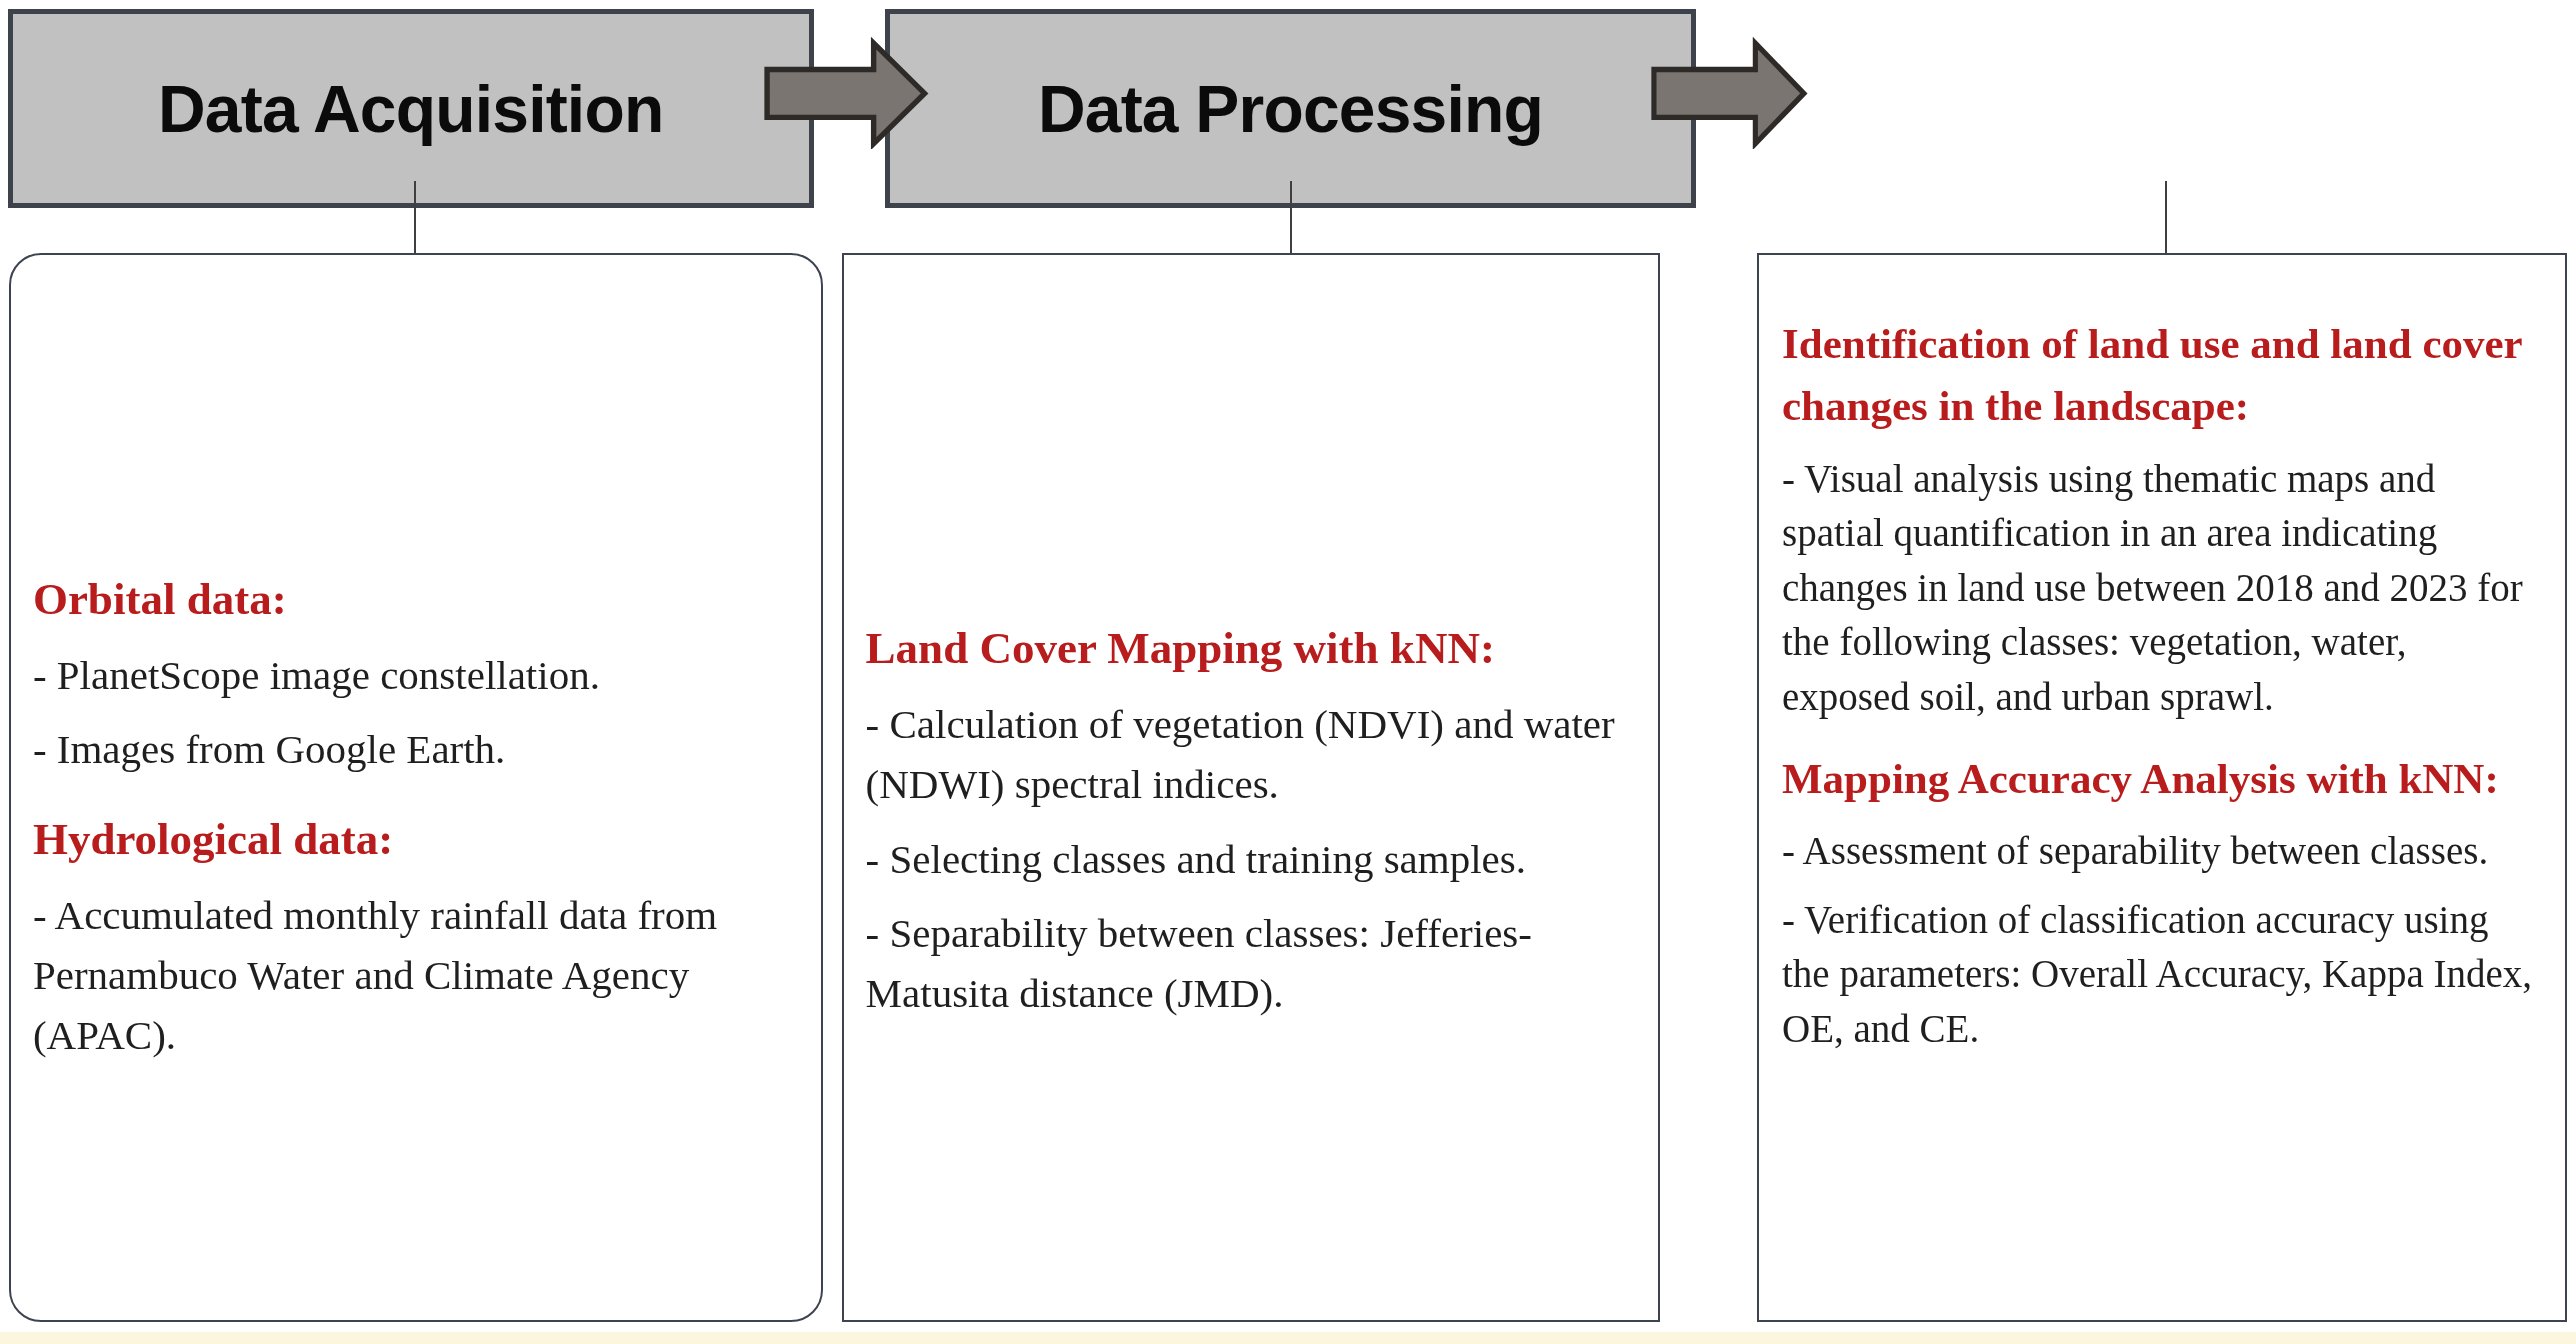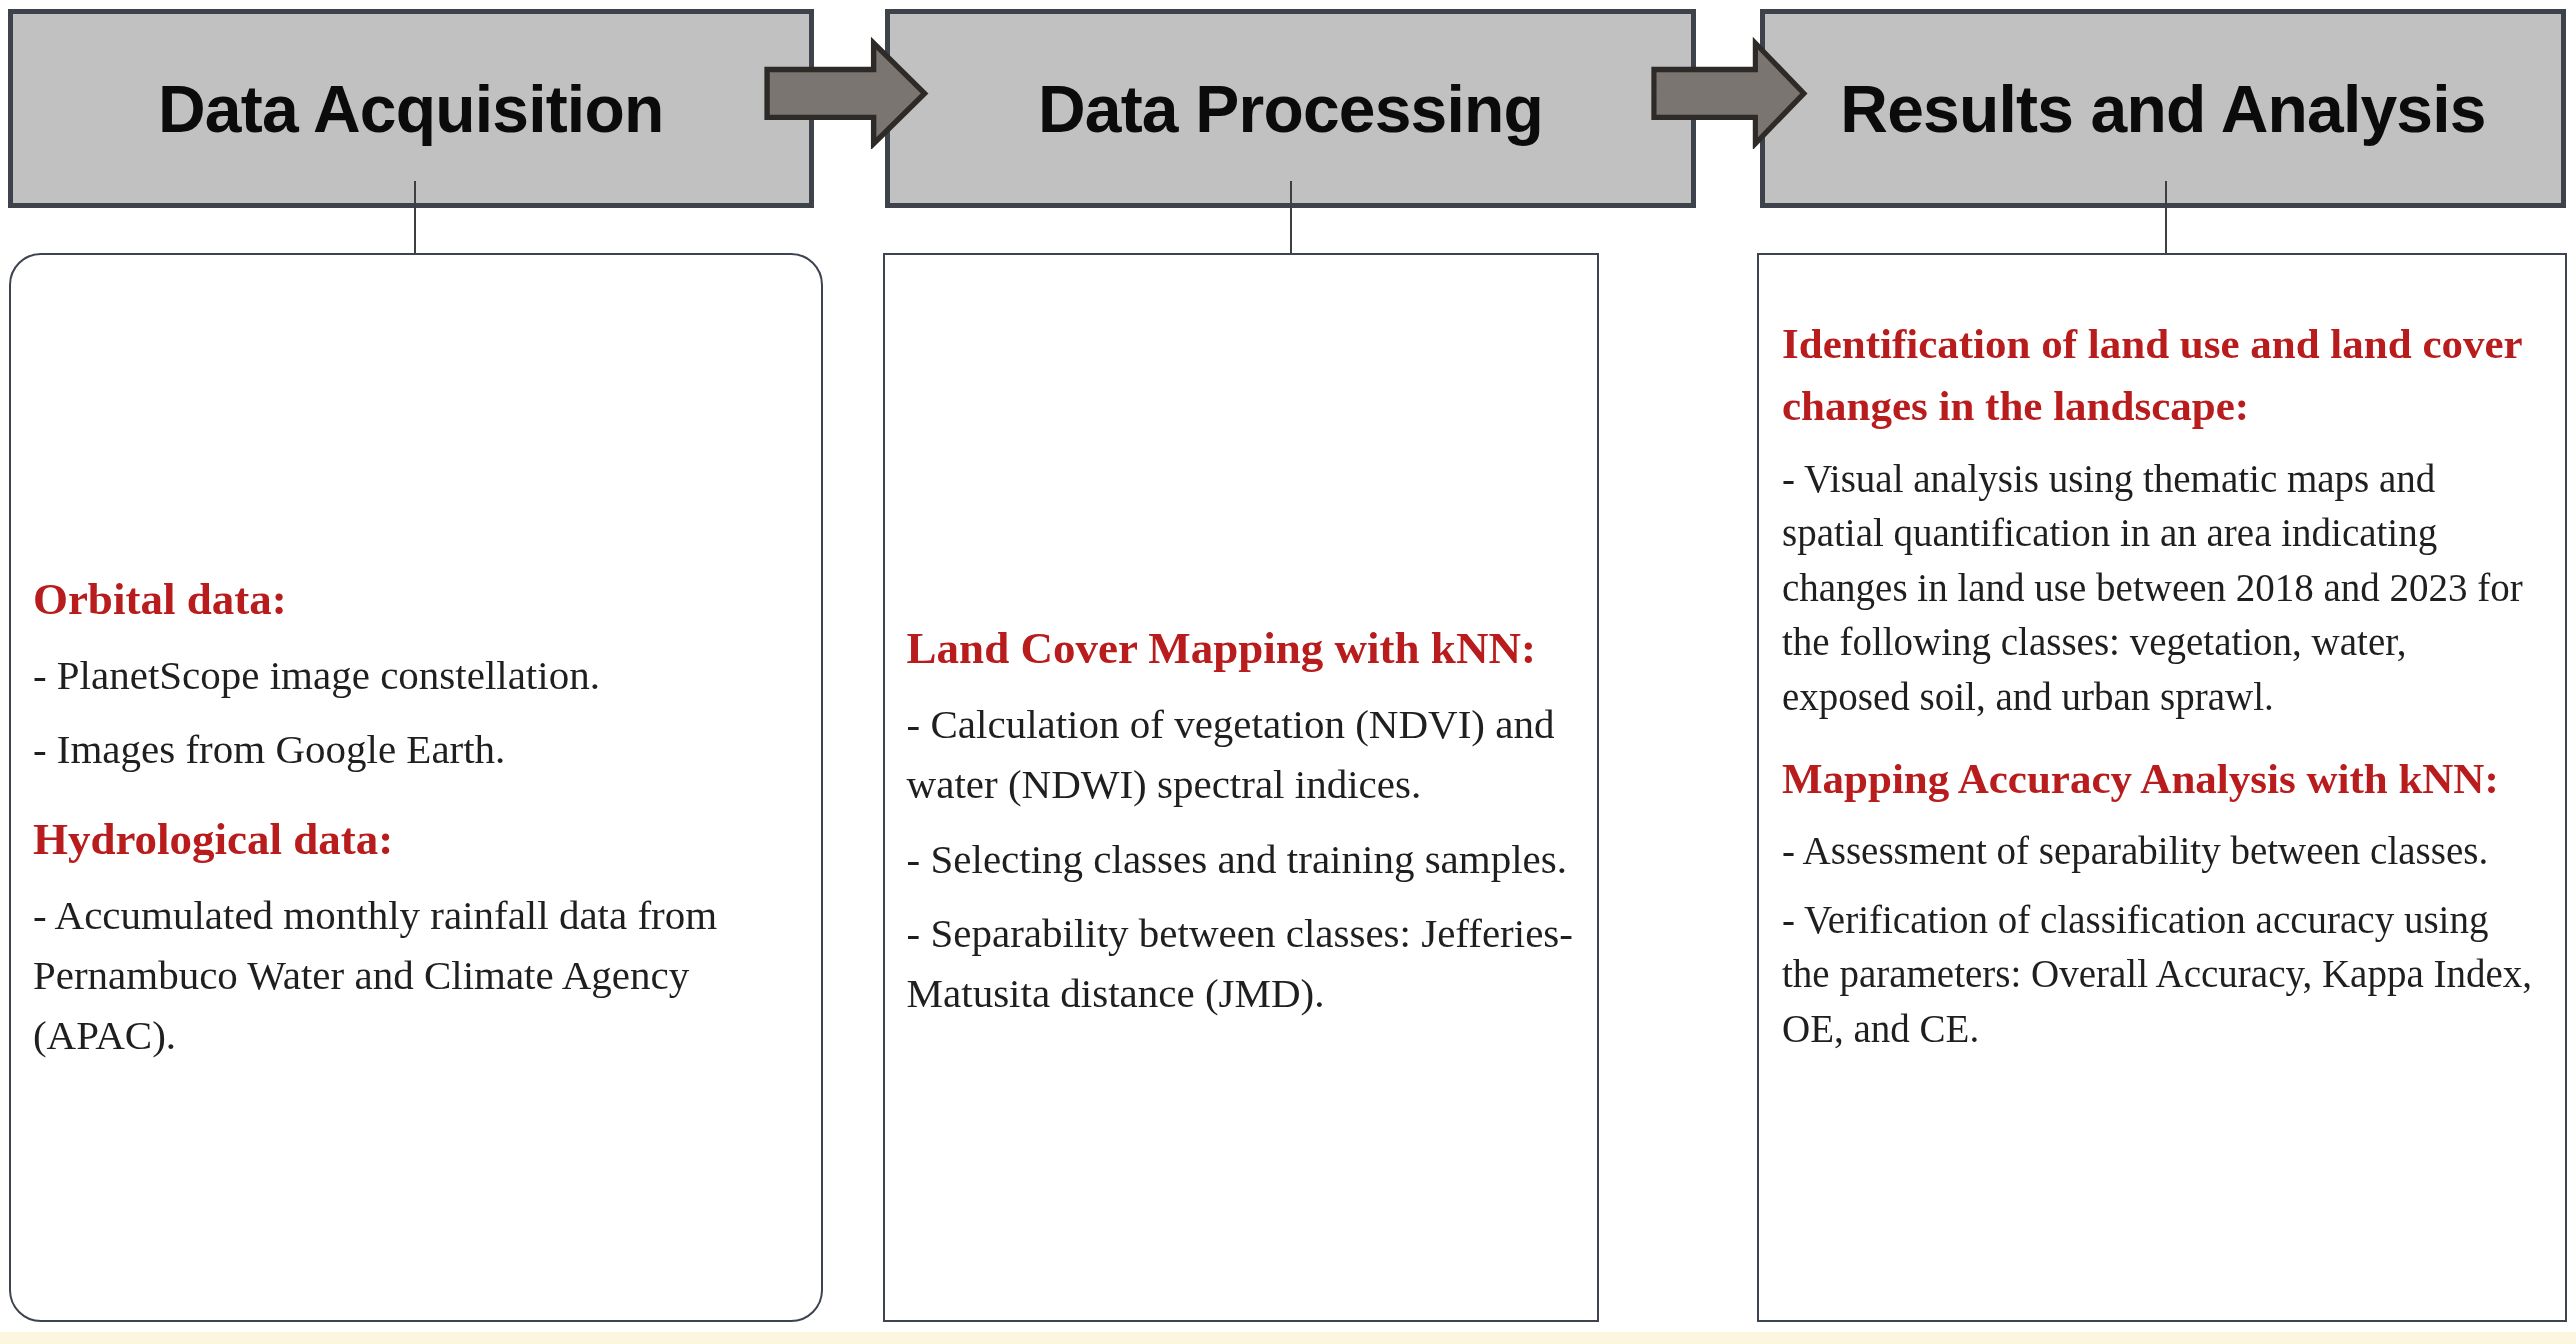--- a/index.html
+++ b/index.html
@@ -39,21 +39,21 @@
   
   .box{
     position:absolute;top:253px;height:1069px;
     background:#ffffff;
     border:2.3px solid var(--content-border,#3d4351);
     box-sizing:border-box;
     color:var(--text,#1f1f1f);
     overflow:hidden;
   }
   .box1{left:9.3px;width:814px;padding:297px 26px 0 21.6px;border-radius:32px;}
-  .box2{left:883px;width:716px;padding:346px 23px 0 21.6px;}
+  .box2{left:842px;width:818px;padding:346px 23px 0 21.6px;}
   .box3{left:1757px;width:810px;padding:42px 21.6px 0 23px;}
 
   .sec-heading{
     font-weight:700;font-size:45px;line-height:1.4;
     margin:16px 0 14px 0;color:#b91c1c;
   }
   .sec-heading.later{margin-top:28px;}
   .bullet{
     font-size:41px;line-height:1.47;margin:0 0 14px 0;
   }
@@ -76,23 +76,20 @@
 </head>
 <body>
 
 <div class="stage" style="--header-fill: #c1c1c1; --header-border: #3e434b; --content-border: #3d4351; --connector: #3f3f3f; --text: #1f1f1f; --bottom-strip: #fbf6dd;">
 
   <div class="hdr hdr1">
     <span class="t">Data Acquisition</span>
   </div>
   <div class="hdr hdr2">
     <span class="t">Data Processing</span>
-  </div>
-  <div class="hdr hdr3">
-    <span class="t">Results and Analysis</span>
   </div>
 
   <svg class="flow-arrow arrow1" viewBox="0 0 215 145" preserveAspectRatio="none">
     <polygon points="4,42 142,42 142,8 208,73 142,138 142,104 4,104" fill="#7b7571" stroke="#2d2a28" stroke-width="7" stroke-linejoin="miter"></polygon>
   </svg>
   <svg class="flow-arrow arrow2" viewBox="0 0 215 145" preserveAspectRatio="none">
     <polygon points="4,42 142,42 142,8 208,73 142,138 142,104 4,104" fill="#7b7571" stroke="#2d2a28" stroke-width="7" stroke-linejoin="miter"></polygon>
   </svg>
 
   <div class="conn conn1"></div>

